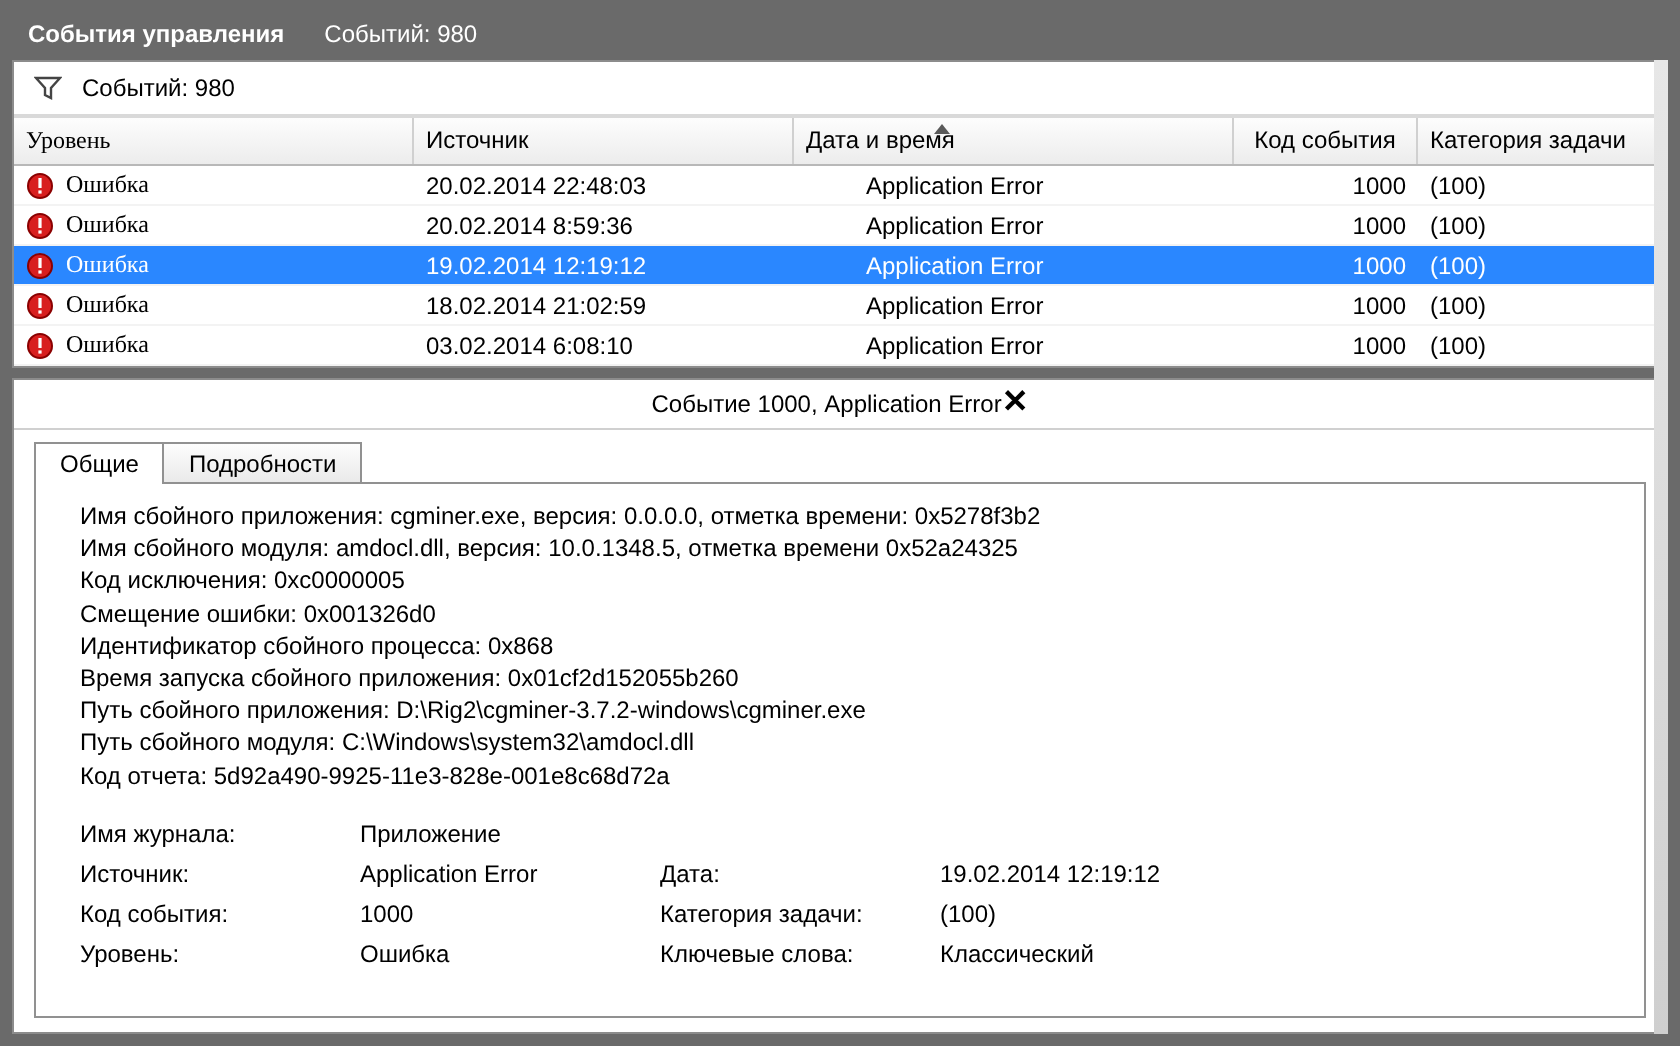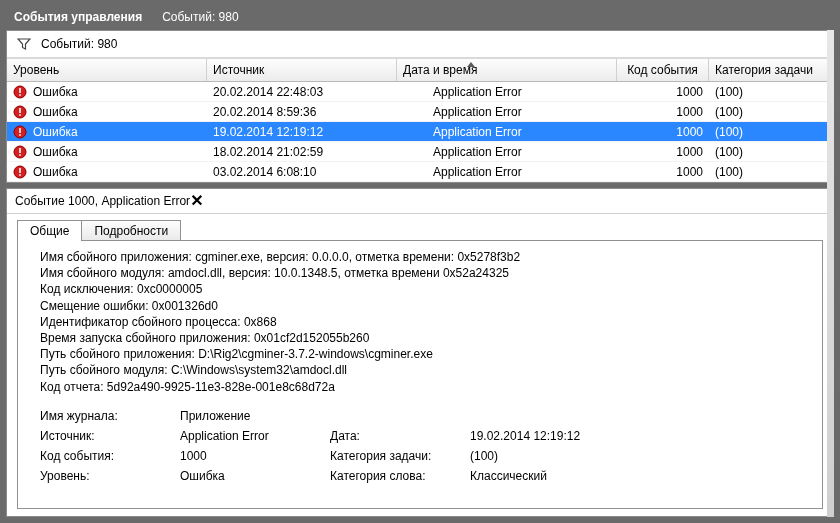--- a/index.html
+++ b/index.html
@@ -85,21 +85,21 @@
   .grid-row {
     display: flex;
     border-bottom: 1px solid #f3f3f3;
     height: 20px;
     align-items: center;
   }
   .grid-row.selected {
     background: #2a87ff;
     color: #fff;
   }
-  .col-level, .cell-level { width: 200px; display:flex; align-items:center; gap:6px;}
+  .col-level, .cell-level { width: 200px; display:flex; align-items:center; gap:6px;font-family:Liberation Serif, serif;}
   .col-dt, .cell-dt { width: 220px; }
   .col-src, .cell-src { width: 190px; }
   .col-code, .cell-code { width: 92px; text-align: right; padding-right:10px;}
   .col-cat, .cell-cat { width: 120px; }
 
   .err-icon {
     width:14px;height:14px;display:inline-block;
   }
 
   .sort-arrow {
@@ -117,21 +117,21 @@
     flex: 1;
     display: flex;
     flex-direction: column;
     min-height: 0;
   }
   .eventheader {
     padding: 4px 8px;
     border-bottom: 1px solid #d0d0d0;
     display:flex;
     align-items:center;
-    justify-content: flex-start;
+    justify-content: center;
     font-size: 12px;
   }
   .close-x {
     font-family: Arial;
     font-size: 16px;
     font-weight: bold;
     line-height: 1;
     cursor: pointer;
   }
 
@@ -331,20 +331,20 @@
         <div class="lab">Дата:</div>
         <div class="val">19.02.2014 12:19:12</div>
 
         <div class="lab">Код события:</div>
         <div class="val">1000</div>
         <div class="lab">Категория задачи:</div>
         <div class="val">(100)</div>
 
         <div class="lab">Уровень:</div>
         <div class="val">Ошибка</div>
-        <div class="lab">Категория слова:</div>
+        <div class="lab">Ключевые слова:</div>
         <div class="val">Классический</div>
       </div>
     </div>
   </div>
 
   <div class="right-scroll"></div>
 </div>
 
 </body></html>

